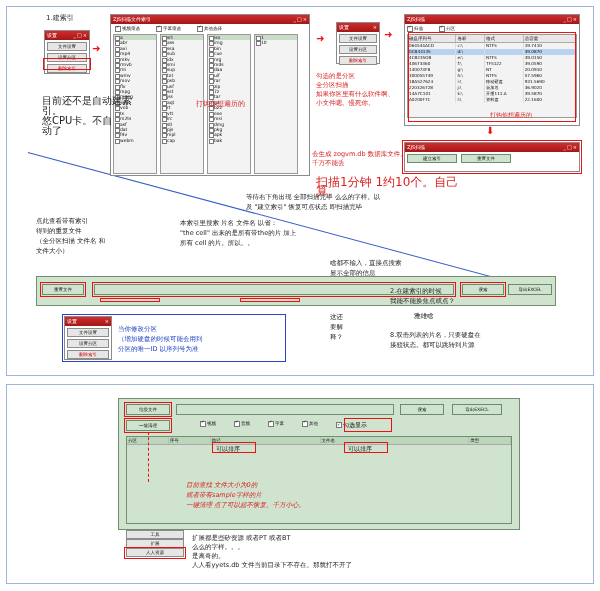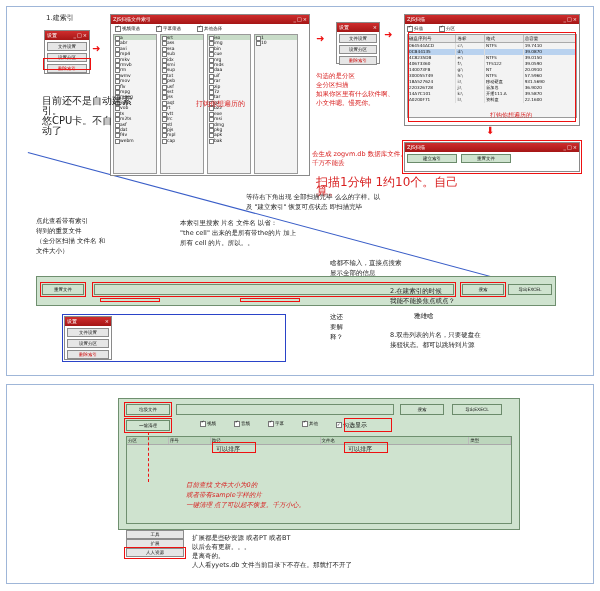--- a/index.html
+++ b/index.html
@@ -317,20 +317,23 @@
       <span>设置</span>
       <span class="btns">×</span>
     </div>
     <div class="body">
       <div class="btn" style="margin-bottom:2px;">文件设置</div>
       <div class="btn" style="margin-bottom:2px;">设置分区</div>
       <div class="btn red">删除索引</div>
     </div>
   </div>
   <div class="bluerect" style="left:62px;top:314px;width:224px;height:48px;"></div>
+  <div class="note blue" style="left:118px;top:324px;width:164px;font-size:6.5px;line-height:10px;">当你修改分区
+（增加硬盘的时候可能会用到
+分区的唯一ID 以序列号为准</div>
 
   <div class="note dark" style="left:390px;top:286px;width:180px;font-size:6.5px;line-height:10px;color:#222;">2.在建索引的时候
 我能不能换焦点或点？</div>
   <div class="note dark" style="left:390px;top:312px;width:120px;font-size:6.5px;color:#222;margin-left:24px;">雅雄啥</div>
   <div class="note dark" style="left:390px;top:330px;width:190px;font-size:6.5px;line-height:10px;color:#222;">8.双击列表的片名，只要硬盘在
 接驳状态。都可以跳转到片源</div>
 
   <div class="greenbox" style="position:absolute;left:118px;top:398px;width:402px;height:132px;"></div>
 
   <div class="btn green" style="position:absolute;left:126px;top:404px;width:44px;height:11px;line-height:10px;">垃圾文件</div>
@@ -372,17 +375,17 @@
 一键清理 点了可以起不恢复。千万小心。</div>
 
   <div style="position:absolute;left:126px;top:530px;width:60px;">
     <div class="btn" style="width:58px;">工具</div>
     <div class="btn" style="width:58px;">扩展</div>
     <div class="btn" style="width:58px;">人人资源</div>
   </div>
   <div class="redrect" style="left:124px;top:547px;width:62px;height:12px;"></div>
 
   <div class="note dark" style="left:192px;top:534px;width:330px;font-size:6.5px;line-height:9px;color:#222;">扩展都是些矽资源 或者PT  或者BT
-以后会有更新。。。
+么么的字样。。。
 是离奇的。
 人人看yyets.db 文件当前目录下不存在。那就打不开了</div>
 
 </div>
 
 </body></html>

